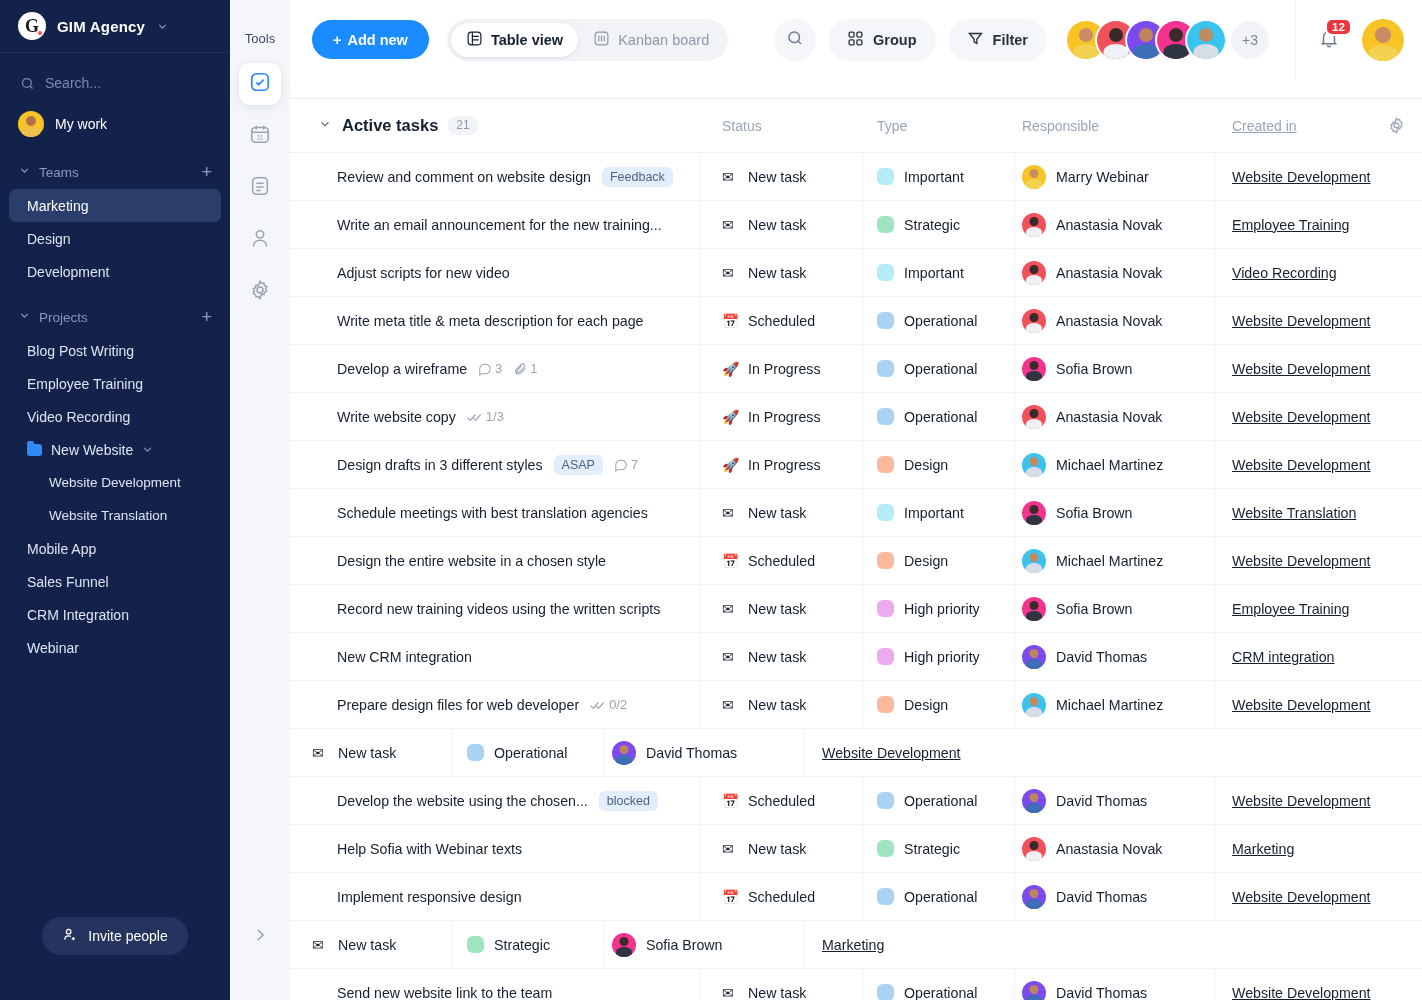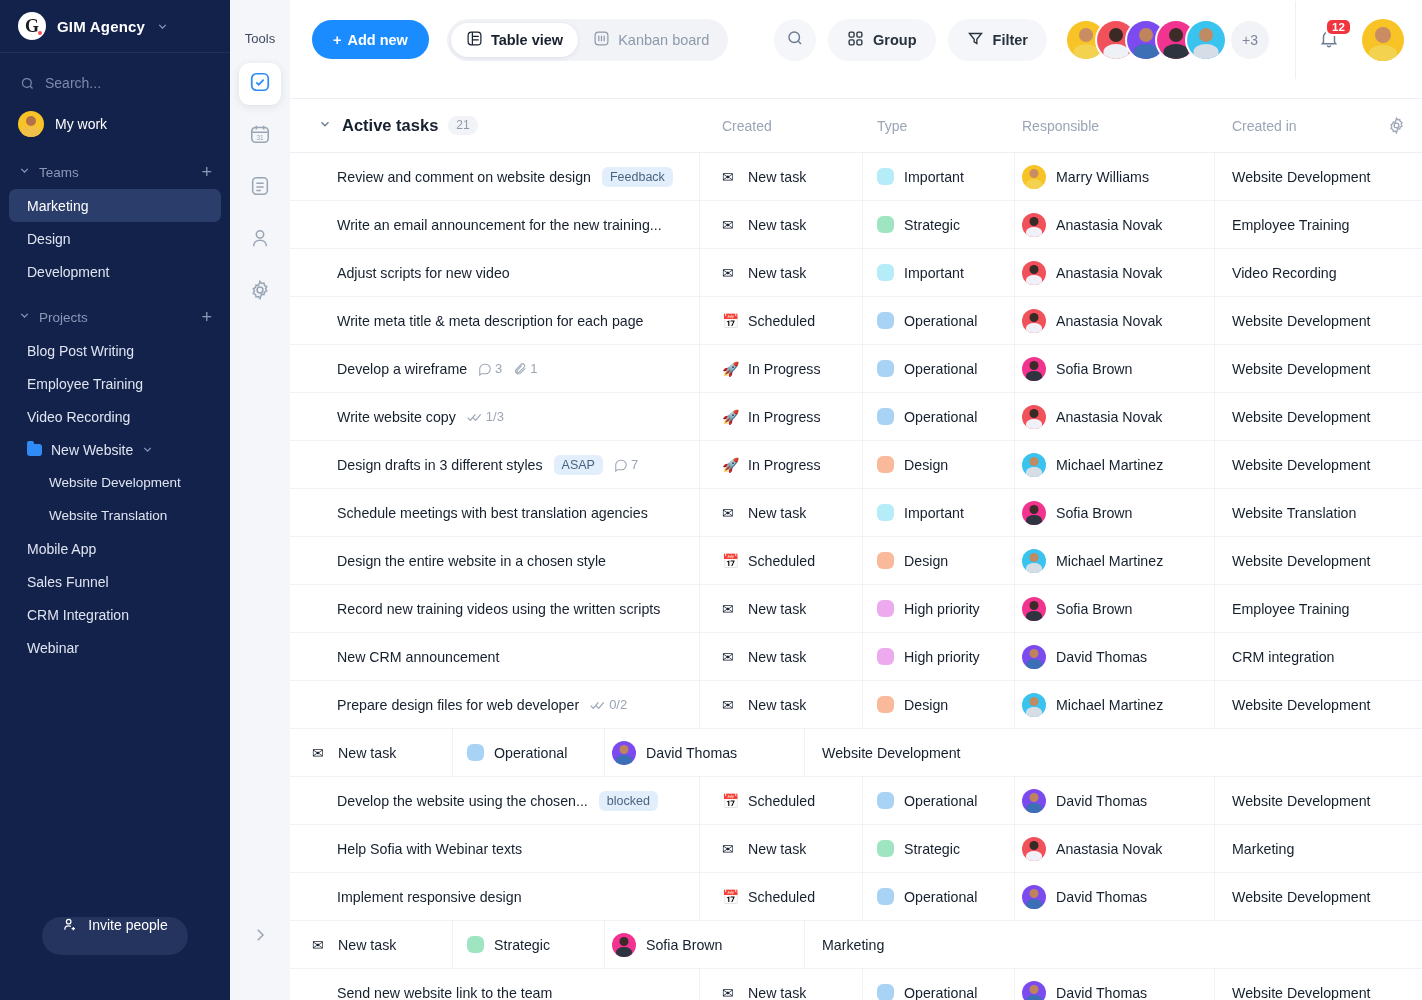--- a/index.html
+++ b/index.html
@@ -61,21 +61,21 @@
   .sb-item .folder {
     width: 15px; height: 12px; background: #2f8bf5; border-radius: 2px 3px 3px 3px;
     margin-right: 9px; position: relative; flex:0 0 auto;
   }
   .sb-item .folder::before{
     content:""; position:absolute; top:-3px; left:0; width:7px; height:4px;
     background:#2f8bf5; border-radius:2px 2px 0 0;
   }
   .invite-wrap { position: absolute; bottom: 45px; left: 0; width: 230px; display:flex; justify-content:center; }
   .invite-btn {
-    display: inline-flex; align-items: flex-start; gap: 10px;
+    display: inline-flex; align-items: center; gap: 10px;
     background: #25345e; color: #fff; border: none; border-radius: 20px;
     height: 38px; padding: 0 20px; font-size: 14px;
     font-family: "Liberation Sans", sans-serif; cursor: pointer;
   }
 
   
   .tools {
     width: 60px; flex: 0 0 60px; height: 1000px; background: #f4f6f9;
     display: flex; flex-direction: column; align-items: center; position: relative;
   }
@@ -142,21 +142,21 @@
   .table-wrap { flex: 1; overflow: hidden; border-top: 1px solid #eceff4; margin-top: 19px; }
   .thead {
     display: flex; align-items: center; height: 54px;
     border-bottom: 1px solid #eceff4; background: #fff;
   }
   .th { font-size: 14px; color: #9aa5b5; flex: 0 0 auto; }
   .col-task  { flex: 0 0 410px; padding-left: 47px; }
   .col-stat  { flex: 0 0 163px; padding-left: 22px; }
   .col-type  { flex: 0 0 152px; padding-left: 14px; }
   .col-resp  { flex: 0 0 200px; padding-left: 7px; }
-  .col-crea  { flex: 1 1 auto;  padding-left: 17px; }
+  .col-crea  { flex: 1 1 auto;  padding-left: 17px; text-decoration: underline; }
   .col-gear  { flex: 0 0 52px;  display: flex; align-items: center; justify-content: center; }
 
   .thead .col-task { display: flex; align-items: center; gap: 10px; padding-left: 28px; }
   .group-title { font-size: 16.5px; font-weight: bold; color: #16202e; }
   .count-pill {
     background: #f1f3f7; color: #8e99ab; font-size: 12px; border-radius: 9px;
     padding: 2px 8px; line-height: 1.3;
   }
 
   .row { display: flex; align-items: stretch; height: 48px; border-bottom: 1px solid #f0f2f6; }
@@ -447,21 +447,21 @@
       <div class="thead">
         <div class="th col-task">
           <span style="color:#6c7a90">
             <svg width="14" height="14" viewBox="0 0 24 24" fill="none" stroke="currentColor" stroke-width="2.2">
                 <path d="M6 9l6 6 6-6"></path>
               </svg>
           </span>
           <span class="group-title">Active tasks</span>
           <span class="count-pill">21</span>
         </div>
-        <div class="th col-stat">Created</div>
+        <div class="th col-stat">Status</div>
         <div class="th col-type">Type</div>
         <div class="th col-resp">Responsible</div>
         <div class="th col-crea">Created in</div>
         <div class="col-gear gear">
           <svg width="19" height="19" viewBox="0 0 24 24" fill="none" stroke="currentColor" stroke-width="1.6">
               <circle cx="12" cy="12" r="3"></circle>
               <path d="M12 2.8l1.5 2.1 2.6-.4.6 2.5 2.3 1.2-1.1 2.3 1.1 2.3-2.3 1.2-.6 2.5-2.6-.4L12 21.2l-1.5-2.1-2.6.4-.6-2.5-2.3-1.2 1.1-2.3L5 11.2l2.3-1.2.6-2.5 2.6.4z"></path>
             </svg>
         </div>
       </div>
@@ -477,21 +477,21 @@
             </div>
             <div class="cell col-type">
               <span class="swatch" style="background:#b4ecf7"></span>
               <span>Important</span>
             </div>
             <div class="cell col-resp">
               <span class="ava" style="width:24px;height:24px;background:#f7c325">
                 <span class="head" style="top:4px;width:9px;height:9px;background:#c98c63"></span>
                 <span class="body" style="bottom:0;width:16px;height:10px;background:#f3d24f"></span>
               </span>
-              <span>Marry Williams</span>
+              <span>Marry Webinar</span>
             </div>
             <div class="cell col-crea">
               <span>Website Development</span>
             </div>
           </div>
           <div class="row">
             <div class="cell col-task">
               <span class="task-title">Write an email announcement for the new training...</span>
             </div>
             <div class="cell col-stat">
@@ -706,21 +706,21 @@
                 <span class="body" style="bottom:0;width:16px;height:10px;background:#2e3440"></span>
               </span>
               <span>Sofia Brown</span>
             </div>
             <div class="cell col-crea">
               <span>Employee Training</span>
             </div>
           </div>
           <div class="row">
             <div class="cell col-task">
-              <span class="task-title">New CRM announcement</span>
+              <span class="task-title">New CRM integration</span>
             </div>
             <div class="cell col-stat">
               <span class="emoji">✉</span>
               <span class="stat-label">New task</span>
             </div>
             <div class="cell col-type">
               <span class="swatch" style="background:#edaaee"></span>
               <span>High priority</span>
             </div>
             <div class="cell col-resp">

